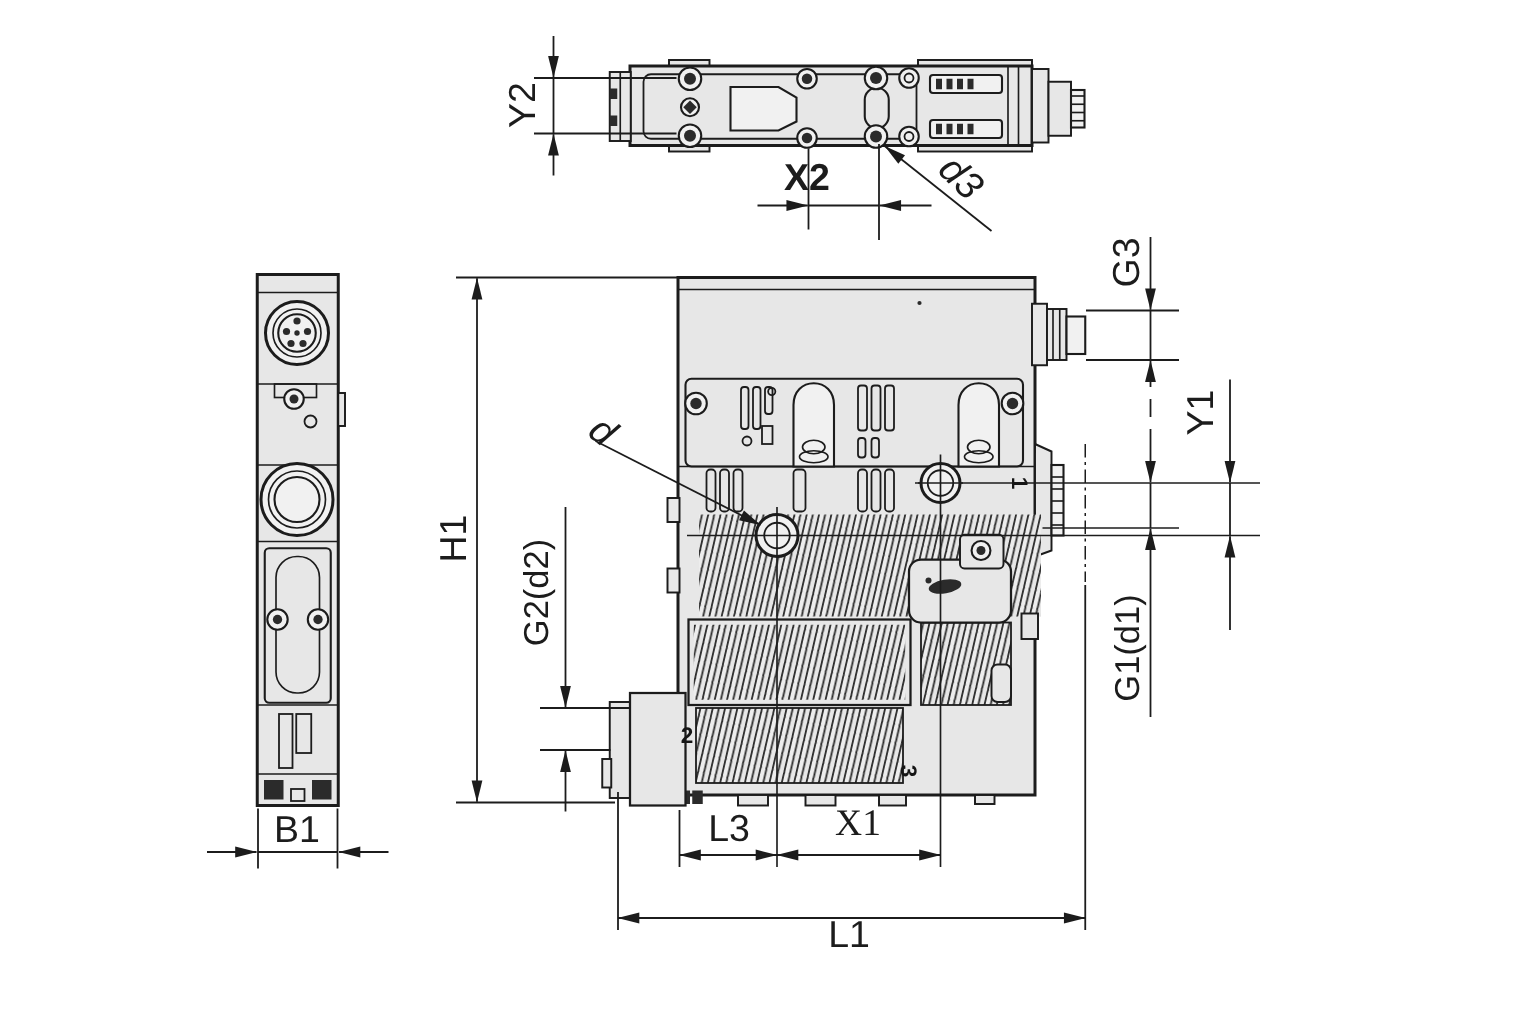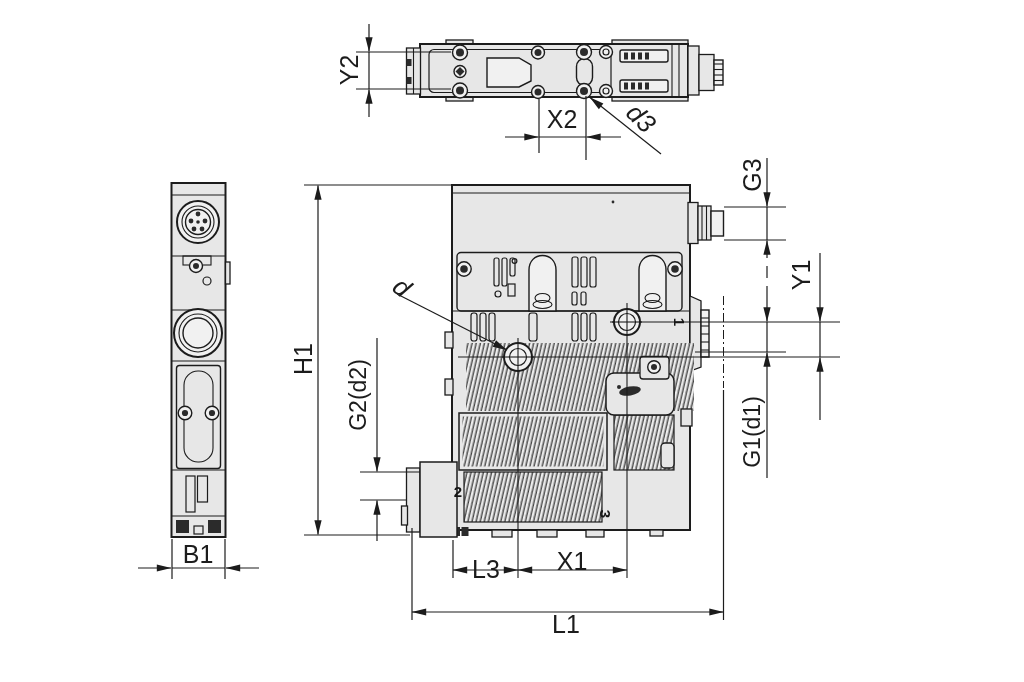--- a/index.html
+++ b/index.html
@@ -317,29 +317,29 @@
       <line class="dim" x1="723.5" y1="390" x2="723.5" y2="620"></line>
       <line class="dim" x1="412" y1="612" x2="723.5" y2="612" marker-start="url(#arw)" marker-end="url(#arw)"></line>
     </g>
 
     <line class="dim" x1="397" y1="294" x2="507" y2="350" marker-end="url(#arw)"></line>
   </g>
 </svg>
 
 <div class="lbl" style="left:198px;top:554px;">B1</div>
 <div class="lbl v" style="left:349px;top:70px;">Y2</div>
-<div class="lbl" style="left:562px;top:119px;">X2</div>
+<div class="lbl" style="left:538px;top:119px;font-weight:bold;">X2</div>
 <div class="lbl it" style="left:641px;top:118px;transform:translate(-50%,-50%) rotate(45deg);">d3</div>
 <div class="lbl v" style="left:303px;top:359px;">H1</div>
 <div class="lbl v sm" style="left:358px;top:395px;">G2(d2)</div>
 <div class="lbl it" style="left:402px;top:287px;transform:translate(-50%,-50%) rotate(38deg);">d</div>
 <div class="lbl v" style="left:752px;top:175px;">G3</div>
 <div class="lbl v" style="left:801px;top:275px;">Y1</div>
 <div class="lbl v sm" style="left:752px;top:432px;">G1(d1)</div>
-<div class="lbl" style="left:486px;top:553px;margin-top:16px;">L3</div>
-<div class="lbl" style="left:572px;top:561px;">X1</div>
+<div class="lbl" style="left:486px;top:553px;">L3</div>
+<div class="lbl" style="left:572px;top:549px;font-family:Liberation Serif, serif;">X1</div>
 <div class="lbl" style="left:566px;top:624px;">L1</div>
 
 <div class="port v" style="left:679px;top:322px;">1</div>
 <div class="port" style="left:458px;top:491px;">2</div>
 <div class="port v" style="left:605px;top:514px;">3</div>
 
 </div>
 
 </body></html>

